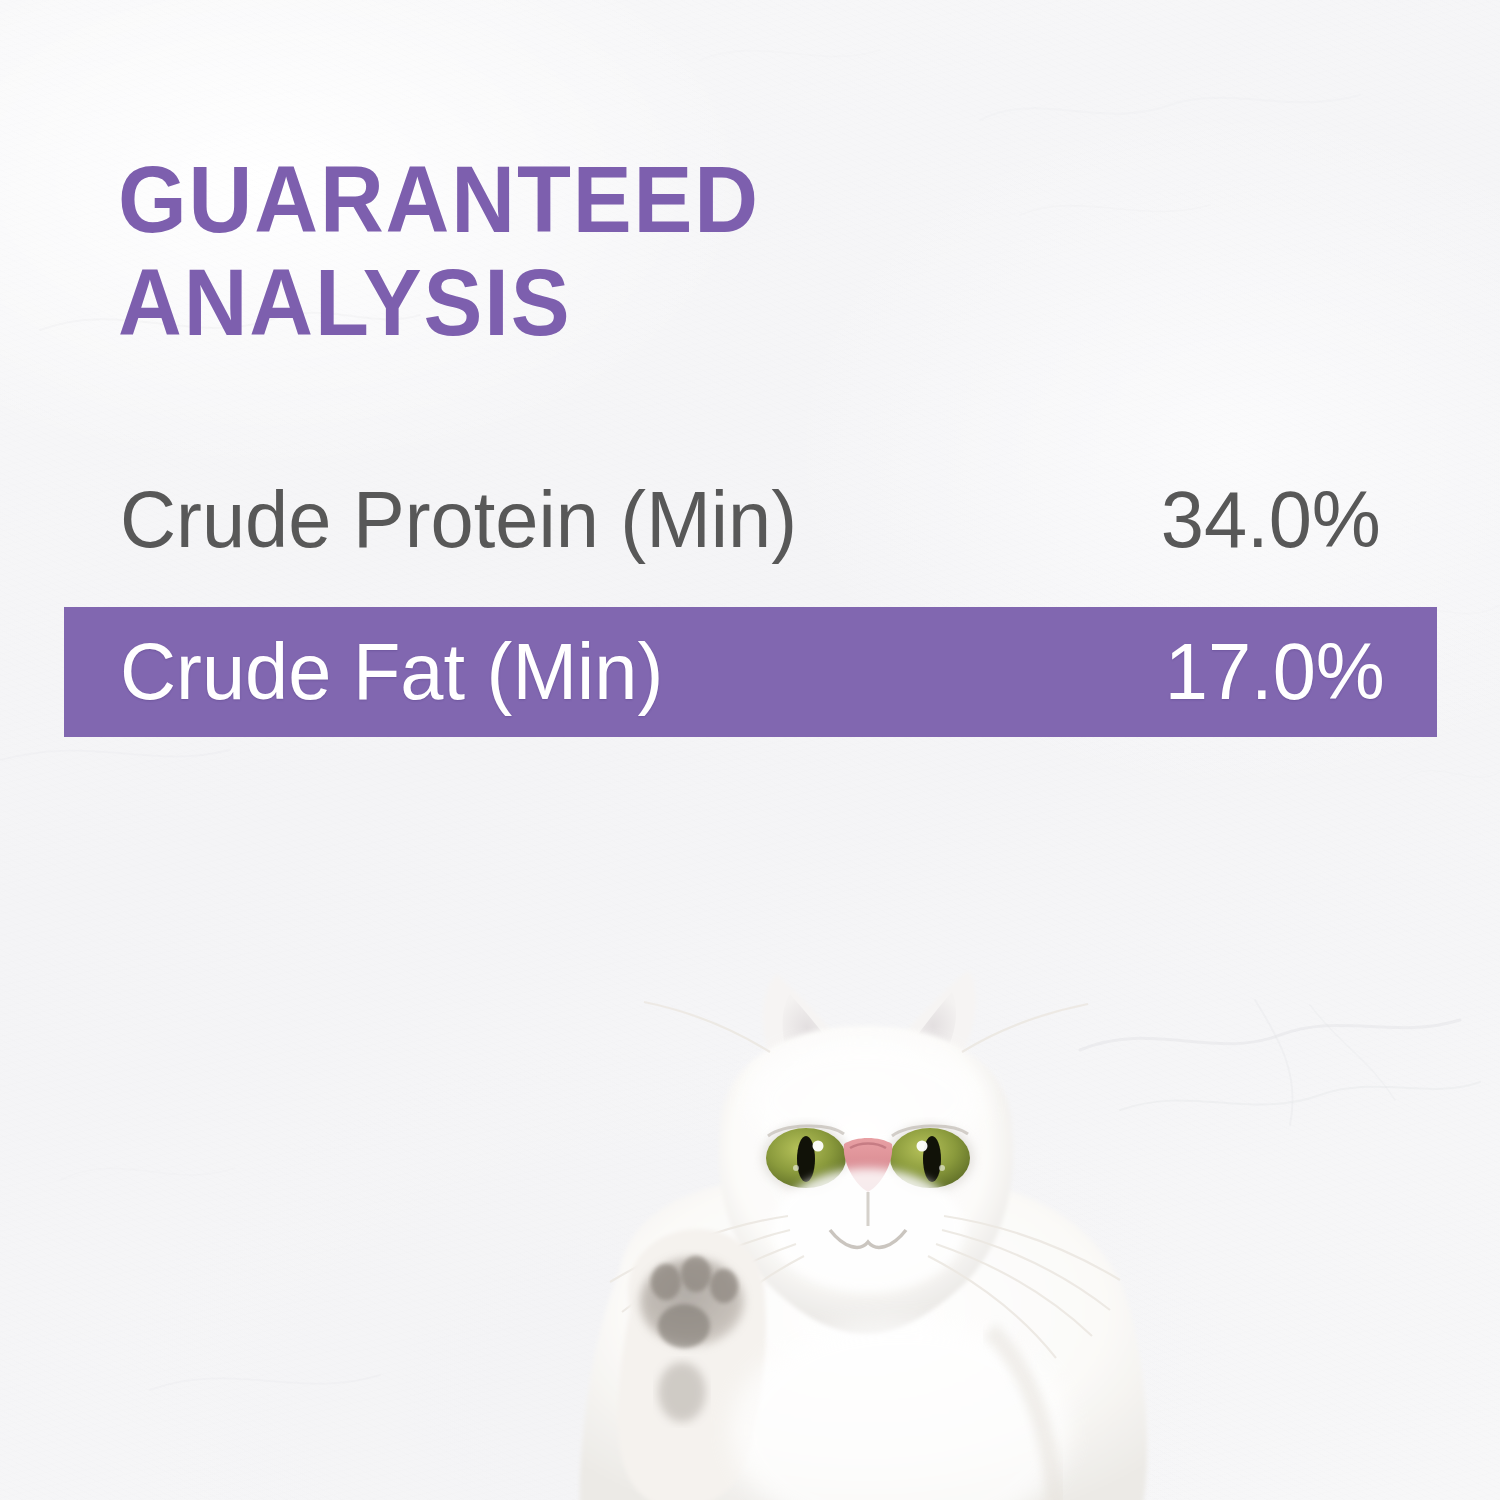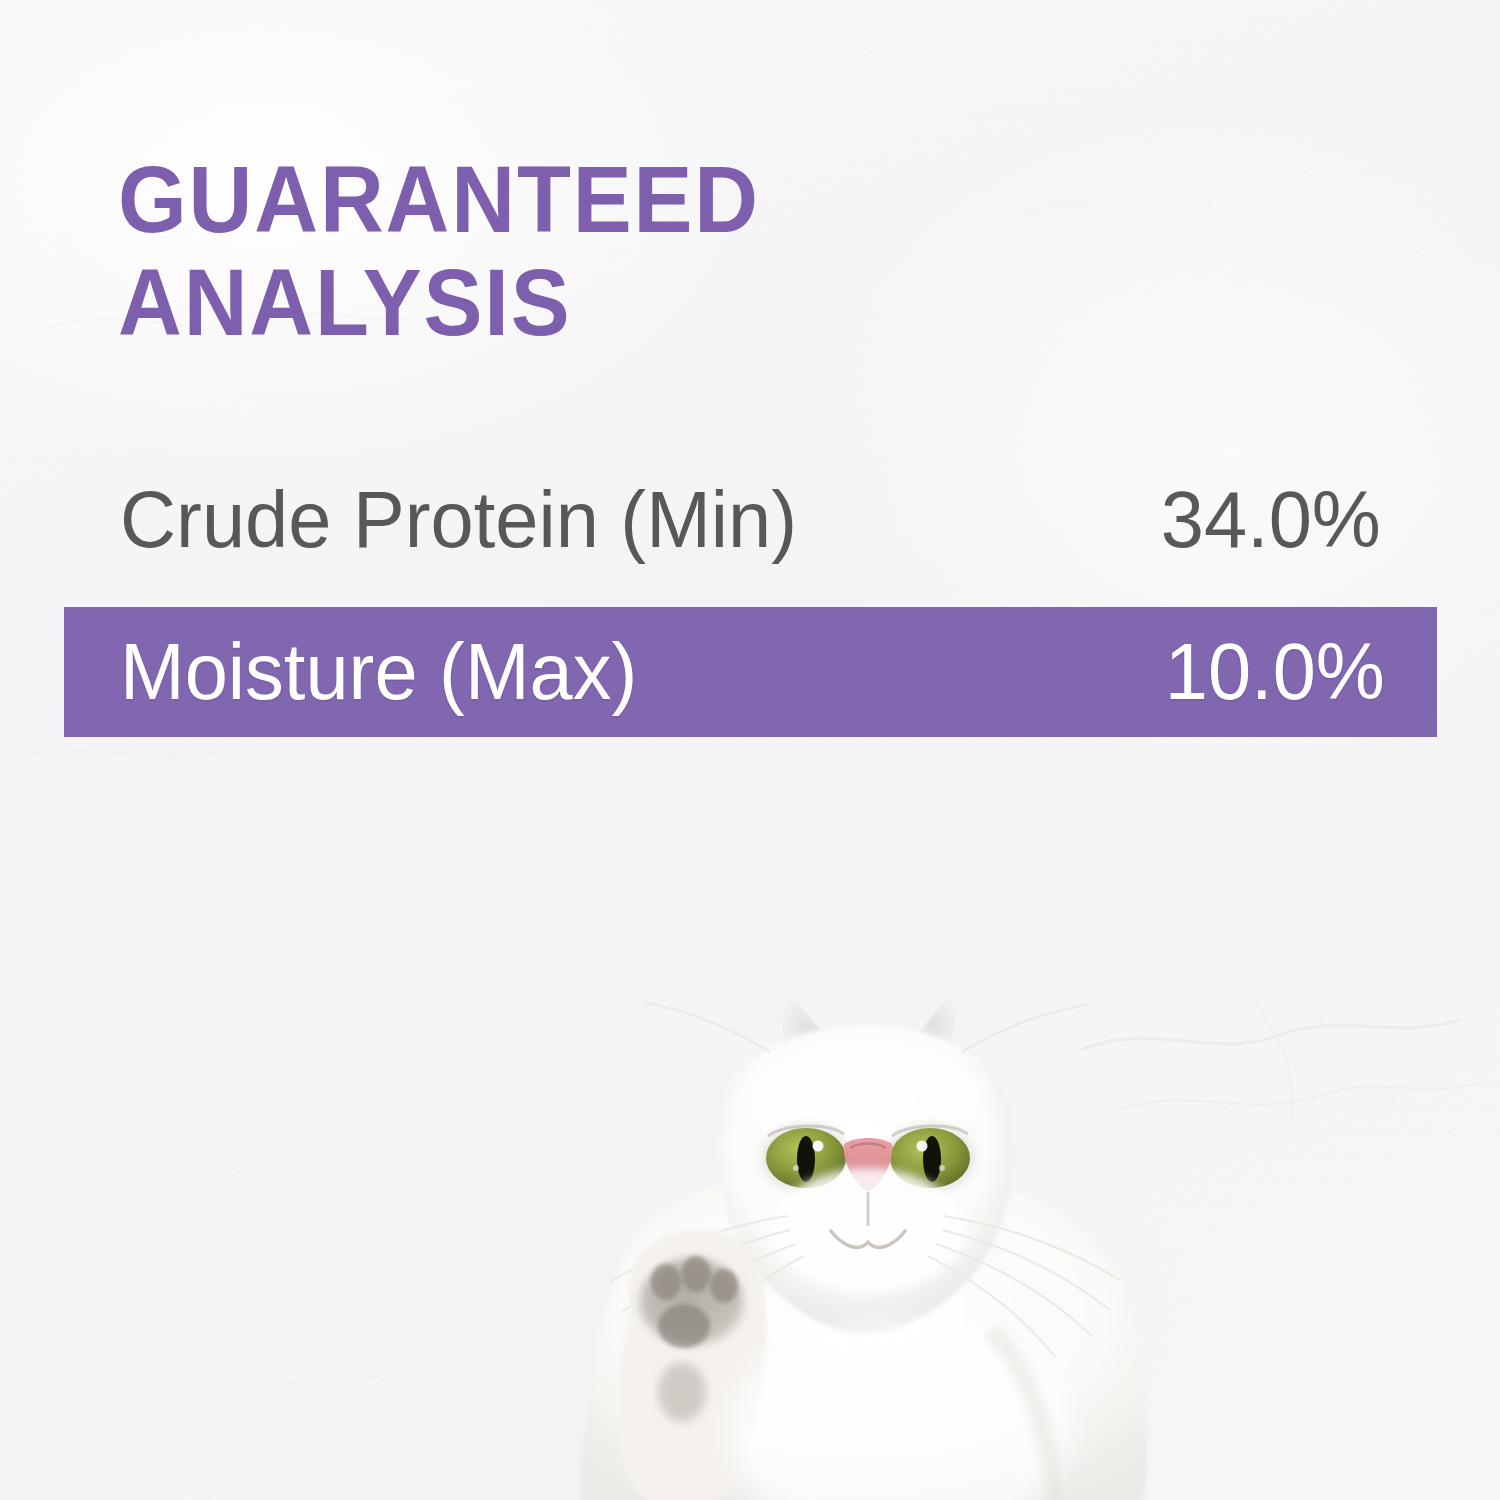--- a/index.html
+++ b/index.html
@@ -159,28 +159,28 @@
 
   <div class="rows">
 
     <div class="row plain">
       <div class="row-inner">
         <span class="row-label">Crude Protein (Min)</span>
         <span class="row-value">34.0%</span>
       </div>
     </div>
 
-
-
     <div class="row highlight">
       <div class="row-inner">
-        <span class="row-label">Moisture (Max)</span>
-        <span class="row-value">10.0%</span>
+        <span class="row-label">Crude Fat (Min)</span>
+        <span class="row-value">17.0%</span>
       </div>
     </div>
+
+
 
   </div>
 
   <div class="cat">
     <svg viewBox="0 0 760 580" preserveAspectRatio="none">
       <defs>
         <radialGradient id="furBody" cx="50%" cy="40%" r="68%">
           <stop offset="0%" stop-color="#ffffff"></stop>
           <stop offset="62%" stop-color="#fbfaf8"></stop>
           <stop offset="100%" stop-color="#eceae6"></stop>

